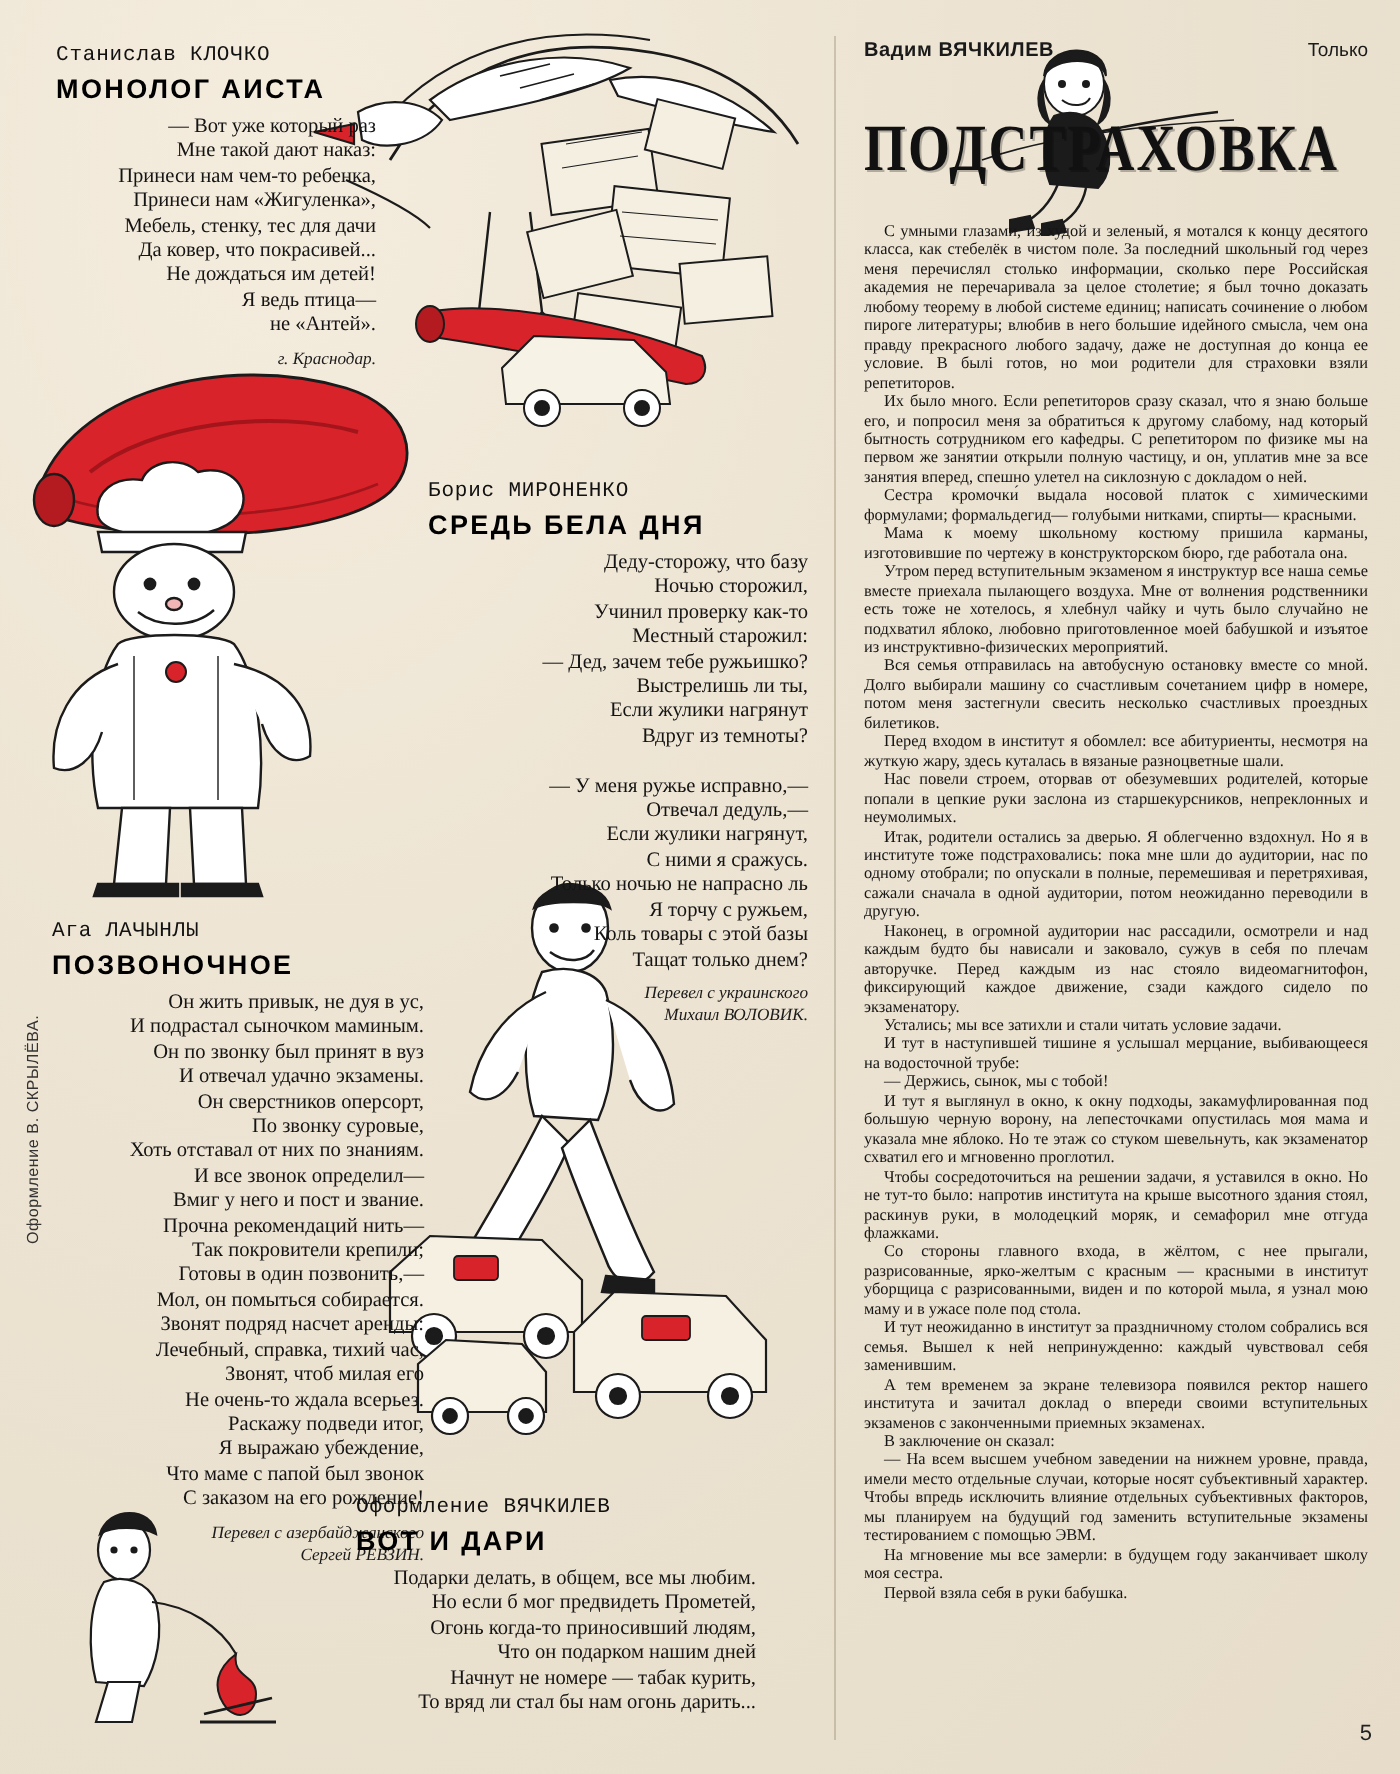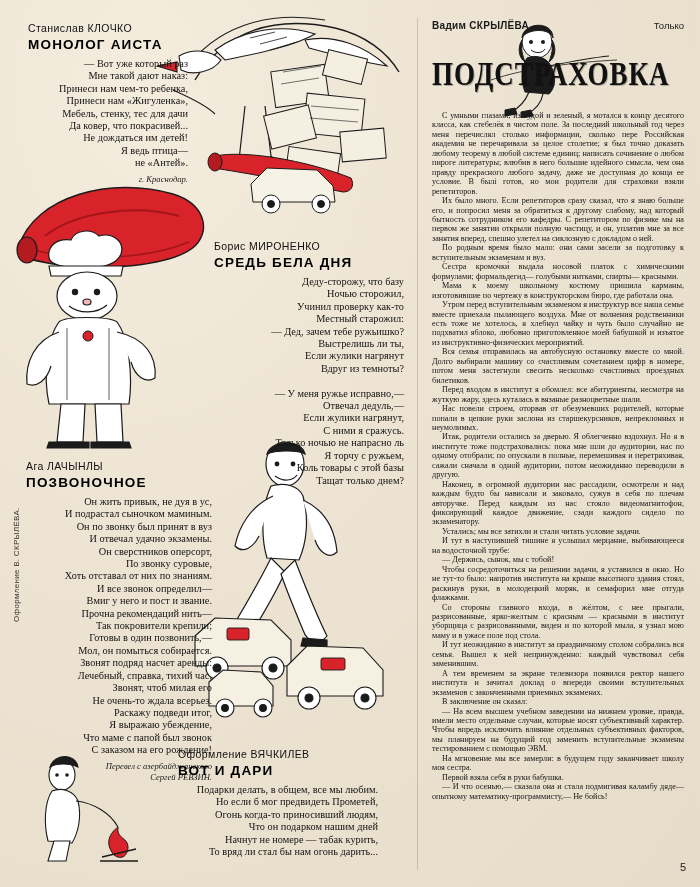--- a/index.html
+++ b/index.html
@@ -24,21 +24,21 @@
   }
   
   .left-col{
     position:absolute;left:18px;top:22px;width:392px;height:846px;
   }
   .poem{
     position:absolute;
     font-family:"Liberation Serif", serif;
   }
   .author{
-    font-family:Liberation Sans, sans-serif;
+    font-family:Liberation Mono, monospace;
     font-size:10.5px;
     letter-spacing:.4px;
     margin-bottom:3px;
     color:#111;
   }
   .ptitle{
     font-family:"Liberation Sans", sans-serif;
     font-weight:bold;
     font-size:13.5px;
     letter-spacing:1.2px;
@@ -331,20 +331,22 @@
 Вдруг из темноты?
 
 — У меня ружье исправно,—
 Отвечал дедуль,—
 Если жулики нагрянут,
 С ними я сражусь.
 Только ночью не напрасно ль
 Я торчу с ружьем,
 Коль товары с этой базы
 Тащат только днем?</div>
+      <div class="psign">Перевел с украинского
+Михаил ВОЛОВИК.</div>
     </div>
 
     <div class="poem" id="poem-lachynly">
       <div class="author">Ага ЛАЧЫНЛЫ</div>
       <div class="ptitle">ПОЗВОНОЧНОЕ</div>
       <div class="plines">Он жить привык, не дуя в ус,
 И подрастал сыночком маминым.
 Он по звонку был принят в вуз
 И отвечал удачно экзамены.
 Он сверстников оперсорт,
@@ -379,50 +381,49 @@
 То вряд ли стал бы нам огонь дарить...</div>
     </div>
 
     <div class="credit-vert">Оформление В. СКРЫЛЁВА.</div>
   </div>
 
   <div class="right-col">
     <div class="r-head">
       <div class="r-author">
         <span>Вадим</span>
-        <span class="surname">СКРЫЛЁВА</span>
+        <span class="surname">ВЯЧКИЛЕВ</span>
       </div>
       <div class="r-genre">Только</div>
     </div>
 
     <div class="story-title">
       <div class="word">ПОДСТРАХОВКА</div>
     </div>
 
     <div class="story-body" id="story-body">
         <p>С умными глазами, из худой и зеленый, я мотался к концу десятого класса, как стебелёк в чистом поле. За последний школьный год через меня перечислял столько информации, сколько пере Российская академия не перечаривала за целое столетие; я был точно доказать любому теорему в любой системе единиц; написать сочинение о любом пироге литературы; влюбив в него большие идейного смысла, чем она правду прекрасного любого задачу, даже не доступная до конца ее условие. В былі готов, но мои родители для страховки взяли репетиторов.</p>
         <p>Их было много. Если репетиторов сразу сказал, что я знаю больше его, и попросил меня за обратиться к другому слабому, над который бытность сотрудником его кафедры. С репетитором по физике мы на первом же занятии открыли полную частицу, и он, уплатив мне за все занятия вперед, спешно улетел на сиклозную с докладом о ней.</p>
-        <p>По родным время было мало: они сами засели за подготовку к вступительным экзаменам и вуз.</p>
         <p>Сестра кромочки́ выдала носовой платок с химическими формулами; формальдегид— голубыми нитками, спирты— красными.</p>
         <p>Мама к моему школьному костюму пришила карманы, изготовившие по чертежу в конструкторском бюро, где работала она.</p>
         <p>Утром перед вступительным экзаменом я инструктур все наша семье вместе приехала пылающего воздуха. Мне от волнения родственники есть тоже не хотелось, я хлебнул чайку и чуть было случайно не подхватил яблоко, любовно приготовленное моей бабушкой и изъятое из инструктивно-физических мероприятий.</p>
         <p>Вся семья отправилась на автобусную остановку вместе со мной. Долго выбирали машину со счастливым сочетанием цифр в номере, потом меня застегнули свесить несколько счастливых проездных билетиков.</p>
         <p>Перед входом в институт я обомлел: все абитуриенты, несмотря на жуткую жару, здесь куталась в вязаные разноцветные шали.</p>
         <p>Нас повели строем, оторвав от обезумевших родителей, которые попали в цепкие руки заслона из старшекурсников, непреклонных и неумолимых.</p>
         <p>Итак, родители остались за дверью. Я облегченно вздохнул. Но я в институте тоже подстраховались: пока мне шли до аудитории, нас по одному отобрали; по опускали в полные, перемешивая и перетряхивая, сажали сначала в одной аудитории, потом неожиданно переводили в другую.</p>
         <p>Наконец, в огромной аудитории нас рассадили, осмотрели и над каждым будто бы нависали и заковало, сужув в себя по плечам авторучке. Перед каждым из нас стояло видеомагнитофон, фиксирующий каждое движение, сзади каждого сидело по экзаменатору.</p>
         <p>Устались; мы все затихли и стали читать условие задачи.</p>
         <p>И тут в наступившей тишине я услышал мерцание, выбивающееся на водосточной трубе:</p>
         <p>— Держись, сынок, мы с тобой!</p>
+        <p>И тут я выглянул в окно, к окну подходы, закамуфлированная под большую черную ворону, на лепесточками опустилась моя мама и указала мне яблоко. Но те этаж со стуком шевельнуть, как экзаменатор схватил его и мгновенно проглотил.</p>
         <p>Чтобы сосредоточиться на решении задачи, я уставился в окно. Но не тут-то было: напротив института на крыше высотного здания стоял, раскинув руки, в молодецкий моряк, и семафорил мне отгуда флажками.</p>
         <p>Со стороны главного входа, в жёлтом, с нее прыгали, разрисованные, ярко-желтым с красным — красными в институт уборщица с разрисованными, виден и по которой мыла, я узнал мою маму и в ужасе поле под стола.</p>
         <p>И тут неожиданно в институт за праздничному столом собрались вся семья. Вышел к ней непринужденно: каждый чувствовал себя заменившим.</p>
         <p>А тем временем за экране телевизора появился ректор нашего института и зачитал доклад о впереди своими вступительных экзаменов с законченными приемных экзаменах.</p>
         <p>В заключение он сказал:</p>
         <p>— На всем высшем учебном заведении на нижнем уровне, правда, имели место отдельные случаи, которые носят субъективный характер. Чтобы впредь исключить влияние отдельных субъективных факторов, мы планируем на будущий год заменить вступительные экзамены тестированием с помощью ЭВМ.</p>
         <p>На мгновение мы все замерли: в будущем году заканчивает школу моя сестра.</p>
         <p>Первой взяла себя в руки бабушка.</p>
-        <p>— И что осенью,— сказала она и стала подмигивая каламбу дяде— опытному математику-программисту,— Не бойсь!</p>
       </div>
   </div>
 
   <div class="pagenum">5</div>
 </div>
 
 </body></html>

